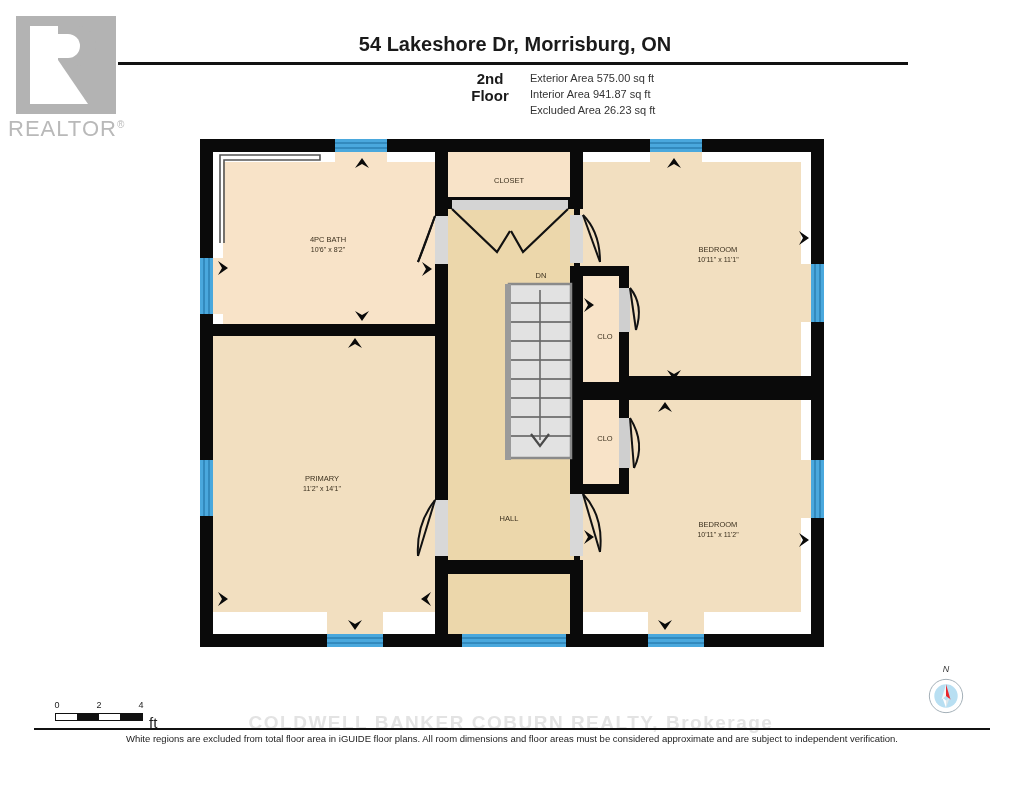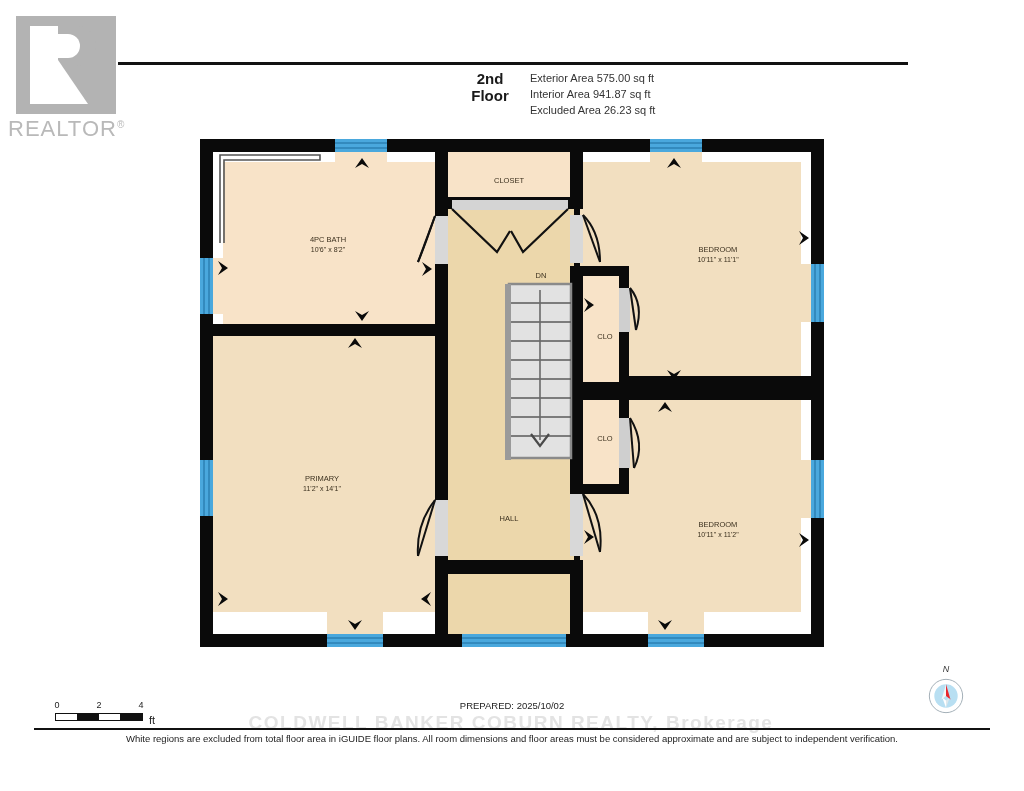--- a/index.html
+++ b/index.html
@@ -43,21 +43,21 @@
 
   
   #plan { position: absolute; left: 0; top: 0; width: 1024px; height: 700px; }
 
   
   #scalebar { position: absolute; left: 55px; top: 700px; width: 100px; }
   #scalebar .ticks { position: relative; height: 13px; }
   #scalebar .ticks span { position: absolute; font-size: 9px; color: #222; top: 0; transform: translateX(-50%); }
   #scalebar .bar { position: relative; width: 88px; height: 8px; border: 1px solid #111; box-sizing: border-box; background: #ffffff; }
   #scalebar .bar i { position: absolute; top: 0; height: 100%; background: #111; display: block; }
-  #scalebar .unit { position: absolute; left: 94px; top: 14px; font-size: 11px; color: #222; }
+  #scalebar .unit { position: absolute; left: 94px; top: 14px; font-size: 15px; color: #222; }
 
   #prepared { position: absolute; left: 0; top: 700px; width: 1024px; text-align: center; font-size: 9.5px; color: #222; }
 
   #watermark { position: absolute; left: 0; top: 712px; width: 1022px; text-align: center;
     font-size: 19px; letter-spacing: 1.5px; color: #e3e3e3; font-weight: bold; white-space: nowrap; }
 
   #footer-rule { position: absolute; left: 34px; top: 728px; width: 956px; height: 2px; background: #111111; }
   #disclaimer { position: absolute; left: 0; top: 733px; width: 1024px; text-align: center; font-size: 9.5px; color: #222; }
 
   
@@ -74,20 +74,21 @@
   <div id="realtor-logo">
     <div class="rbox"></div>
     <div class="rstem"></div>
     <div class="rbowl-out"></div>
     <div class="rbowl-in"></div>
     <div class="rleg"></div>
     <div class="rleg-cut"></div>
     <div class="rword"><span>REALTOR</span><span class="rreg">®</span></div>
   </div>
 
+  <div id="header-title" class="txt">54 Lakeshore Dr, Morrisburg, ON</div>
   <div id="header-rule"></div>
 
   <div id="floor-info">
     <div id="floor-label">2nd Floor</div>
     <div id="area-list">
       <div>Exterior Area 575.00 sq ft</div>
       <div>Interior Area 941.87 sq ft</div>
       <div>Excluded Area 26.23 sq ft</div>
     </div>
   </div>
@@ -280,21 +281,20 @@
       <span style="left:44px">2</span>
       <span style="left:86px">4</span>
     </div>
     <div class="bar">
       <i style="left:21px; width:22px;"></i>
       <i style="left:64px; width:22px;"></i>
     </div>
     <span class="unit">ft</span>
   </div>
 
-  <div id="prepared" class="txt">PREPARED: 2025/10/02</div>
   <div id="watermark" class="txt">COLDWELL BANKER COBURN REALTY, Brokerage</div>
   <div id="footer-rule"></div>
   <div id="disclaimer" class="txt">White regions are excluded from total floor area in iGUIDE floor plans. All room dimensions and floor areas must be considered approximate and are subject to independent verification.</div>
 
   <div id="compass-n" class="txt">N</div>
   <svg id="compass" viewBox="0 0 40 40">
     <circle cx="20" cy="20" r="18.5" fill="#ffffff" stroke="#9aa7b0" stroke-width="1"></circle>
     <circle cx="20" cy="20" r="13" fill="#b8dff2"></circle>
     <polygon points="20,7 25,24 20,20" fill="#e8262c"></polygon>
     <polygon points="20,7 15,24 20,20" fill="#f5f7f8"></polygon>

